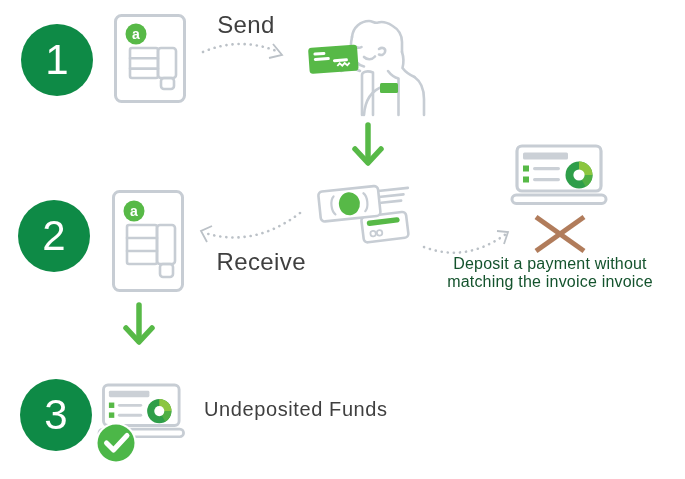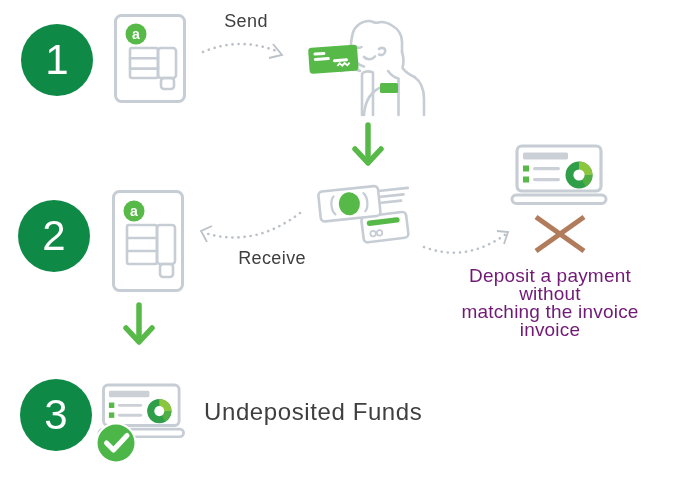--- a/index.html
+++ b/index.html
@@ -10,28 +10,28 @@
   .art{position:absolute;left:0;top:0;}
   .step-circle{
     position:absolute;width:72px;height:72px;border-radius:50%;
     background:#0E8A46;color:#ffffff;font-size:42px;font-weight:400;
     text-align:center;line-height:72px;
   }
   #step1{left:21px;top:24px}
   #step2{left:18px;top:200px}
   #step3{left:20px;top:379px}
   .label{
-    position:absolute;color:#3F3F3F;font-size:18px;letter-spacing:.4px;
+    position:absolute;color:#3F3F3F;font-size:24px;letter-spacing:.4px;
   }
   #send-label{left:202px;top:11px;width:88px;text-align:center}
   #receive-label{left:204px;top:248px;width:102px;text-align:right}
-  #undeposited-label{left:204px;top:398px;font-size:24px;letter-spacing:.6px}
+  #undeposited-label{left:204px;top:398px;font-size:20px;letter-spacing:.6px}
   .caption{
     position:absolute;left:436px;top:255px;width:228px;text-align:center;
-    font-size:19px;line-height:18px;color:#701a75;letter-spacing:.2px;margin-top:12px;
+    font-size:16px;line-height:18px;color:#14532d;letter-spacing:.2px;
   }
   .caption span{display:block}
 </style>
 </head>
 <body>
 
 <div class="canvas">
 
   <svg class="art" width="685" height="479" viewBox="0 0 685 479">
 

